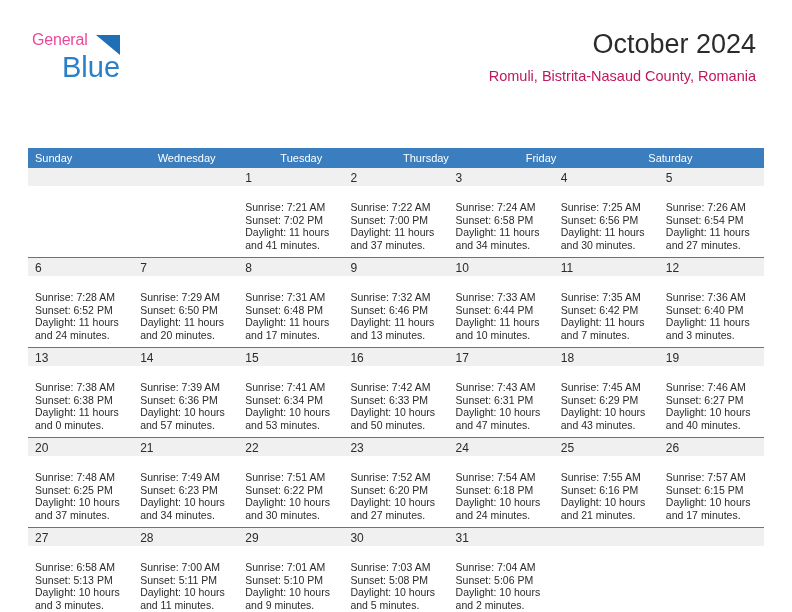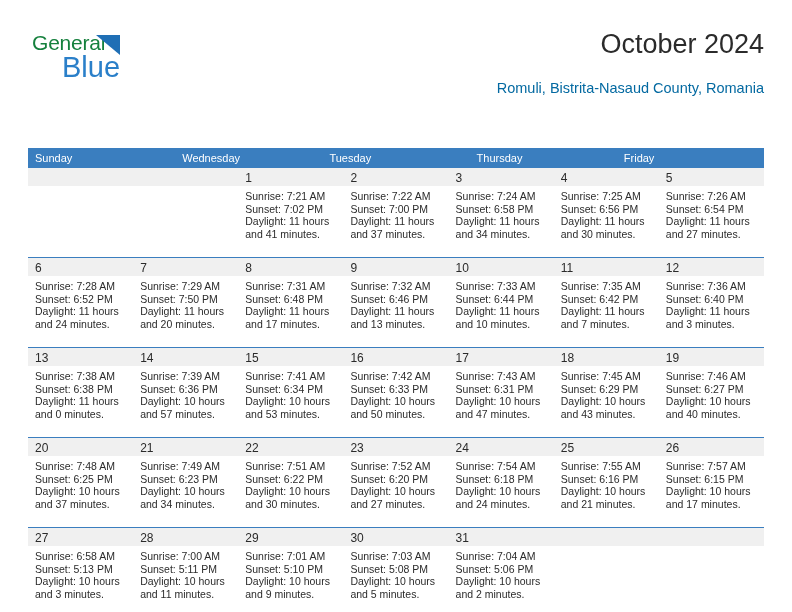--- a/index.html
+++ b/index.html
@@ -34,23 +34,23 @@
     left: 4px;
     top: 4px;
     width: 120px;
     height: 56px;
     line-height: 1;
   }
   .logo-general {
     position: absolute;
     left: 0;
     top: 0;
-    font-size: 21px;
+    font-size: 16px;
     letter-spacing: -0.2px;
-    color: #15803d;
+    color: #ec4899;
     font-family: "Liberation Sans", sans-serif;
     text-align: center;
   }
   .logo-tri {
     position: absolute;
     left: 64px;
     top: 3px;
     width: 0;
     height: 0;
     border-top: 20px solid #1f6fb5;
@@ -59,35 +59,35 @@
   .logo-blue {
     position: absolute;
     left: 30px;
     top: 21px;
     font-size: 29px;
     color: #2a7fc9;
     font-family: "Liberation Sans", sans-serif;
   }
   .title-block {
     position: absolute;
-    right: 0;
+    right: 8px;
     top: 0;
     text-align: right;
   }
   .cal-title {
     font-size: 27px;
     color: #2b2b2b;
     font-weight: normal;
     line-height: 32px;
     white-space: nowrap;
   }
   .cal-subtitle {
-    margin-top: 20px;
+    margin-top: 8px;
     font-size: 14.5px;
-    color: #0369a1;
+    color: #be185d;
     line-height: 17px;
     white-space: nowrap;
   }
 
   
   .calendar {
     position: absolute;
     left: 28px;
     top: 105px;
     width: 736px;
@@ -130,21 +130,21 @@
     height: 18px;
     padding-left: 7px;
     box-sizing: border-box;
   }
   .day-num {
     font-size: 12px;
     color: #2b2b2b;
     line-height: 18px;
   }
   .day-info {
-    padding: 4px 6px 0 7px;
+    padding: 15px 6px 0 7px;
     font-size: 10.5px;
     line-height: 12.6px;
     color: #2b2b2b;
   }
   .day-info div {
     white-space: nowrap;
   }
 </style>
 </head>
 <body>
@@ -166,20 +166,21 @@
 
   </div>
 
   <div class="calendar">
     <div class="weekday-row">
       <div class="weekday">Sunday</div>
       <div class="weekday">Wednesday</div>
       <div class="weekday">Tuesday</div>
       <div class="weekday">Thursday</div>
       <div class="weekday">Friday</div>
+      <div class="weekday">Saturday</div>
     </div>
 
     <div class="week-row first">
       <div class="day-cell empty">
         <div class="day-num-band"><span class="day-num"></span></div>
         <div class="day-info">
           <div></div>
           <div></div>
           <div></div>
           <div></div>
@@ -248,21 +249,21 @@
           <div>Sunrise: 7:28 AM</div>
           <div>Sunset: 6:52 PM</div>
           <div>Daylight: 11 hours</div>
           <div>and 24 minutes.</div>
         </div>
       </div>
       <div class="day-cell">
         <div class="day-num-band"><span class="day-num">7</span></div>
         <div class="day-info">
           <div>Sunrise: 7:29 AM</div>
-          <div>Sunset: 7:50 PM</div>
+          <div>Sunset: 6:50 PM</div>
           <div>Daylight: 11 hours</div>
           <div>and 20 minutes.</div>
         </div>
       </div>
       <div class="day-cell">
         <div class="day-num-band"><span class="day-num">8</span></div>
         <div class="day-info">
           <div>Sunrise: 7:31 AM</div>
           <div>Sunset: 6:48 PM</div>
           <div>Daylight: 11 hours</div>

